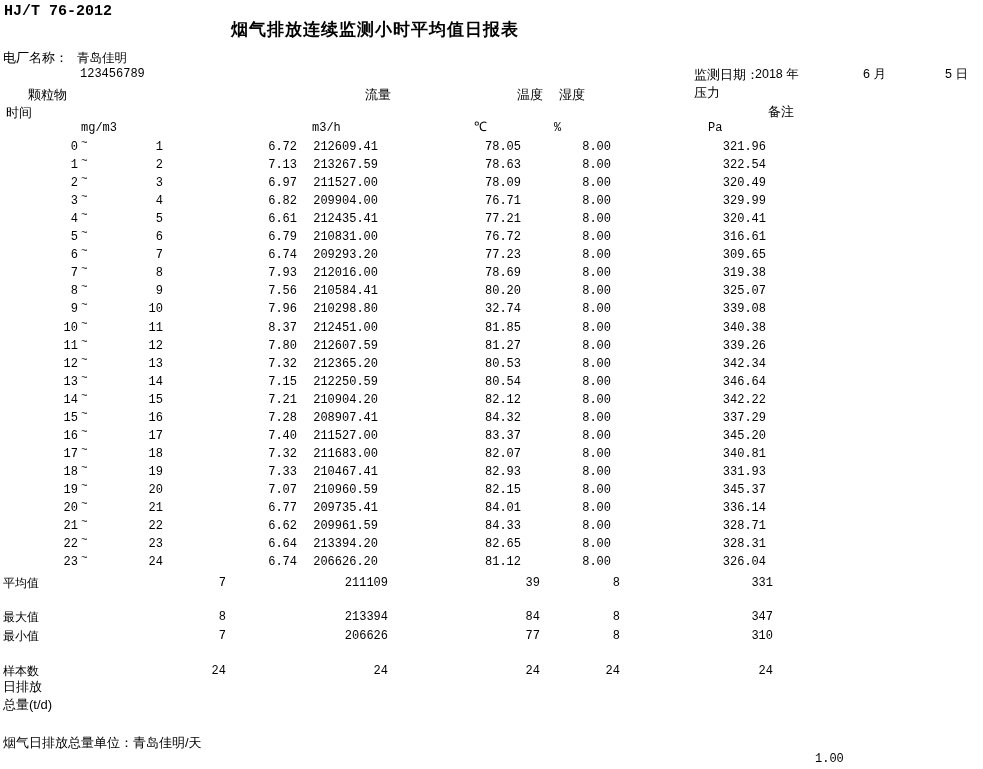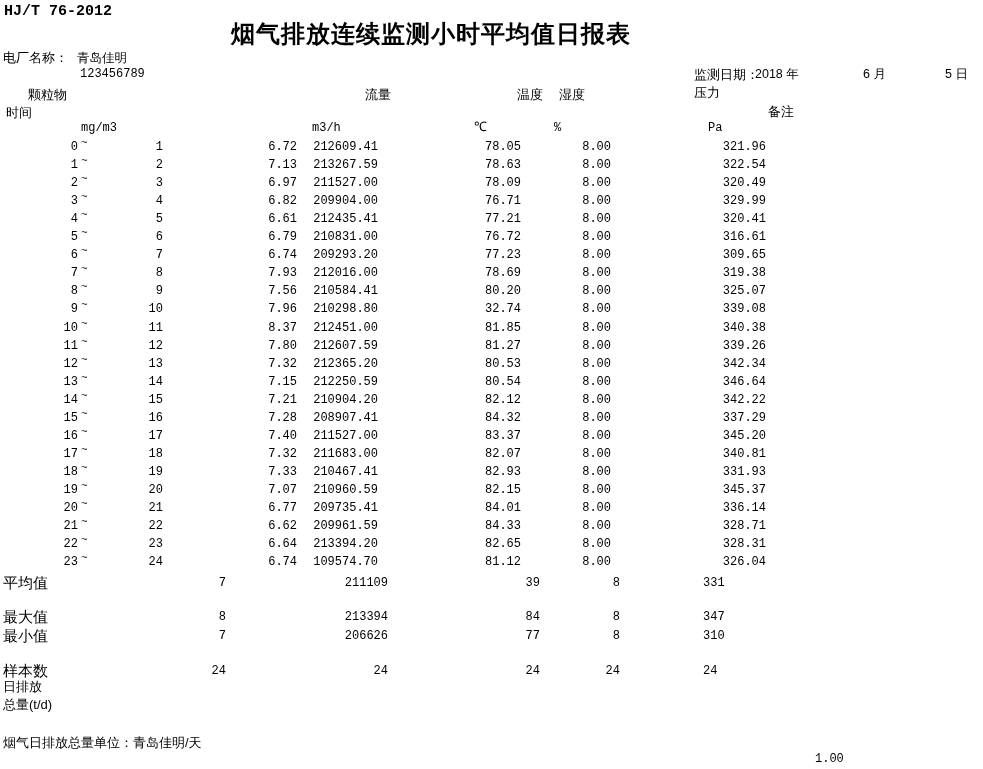--- a/index.html
+++ b/index.html
@@ -10,39 +10,39 @@
     background: #ffffff;
     color: #000000;
     font-family: "Liberation Sans", sans-serif;
     overflow: hidden;
   }
   .abs { position: absolute; white-space: pre; line-height: 1.1; }
   .cjk { font-family: "Liberation Sans", sans-serif; font-size: 13px; }
   .cjk-sm { font-family: "Liberation Sans", sans-serif; font-size: 12.5px; }
   .num { font-family: "Liberation Mono", "DejaVu Sans Mono", monospace; font-size: 12px; }
   .code { font-family: "Liberation Mono", "DejaVu Sans Mono", monospace; font-size: 15px; font-weight: bold; }
-  .title { font-family: "Liberation Sans", sans-serif; font-size: 24px; font-weight: bold; letter-spacing: 1px; }
+  .title { font-family: "Liberation Sans", sans-serif; font-size: 17px; font-weight: bold; letter-spacing: 1px; }
 
   .row { position: absolute; left: 0; width: 983px; height: 18px; }
   .cell { position: absolute; white-space: pre; font-family: "Liberation Mono", "DejaVu Sans Mono", monospace; font-size: 12px; line-height: 14px; }
   .c-from  { left: 40px;  width: 38px; text-align: right; }
   .c-tilde { left: 81px;  width: 16px; top: -4px; font-size: 11px; }
   .c-to    { left: 113px; width: 50px; text-align: right; }
   .c-pm    { left: 247px; width: 50px; text-align: right; }
   .c-flow  { left: 283px; width: 95px; text-align: right; }
   .c-temp  { left: 485px; width: 50px; text-align: left; }
   .c-hum   { left: 561px; width: 50px; text-align: right; }
   .c-press { left: 696px; width: 70px; text-align: right; }
 
-  .s-label { left: 3px; font-family: "Liberation Sans", sans-serif; font-size: 15px; }
+  .s-label { left: 3px; font-family: "Liberation Sans", sans-serif; font-size: 12px; }
   .s-pm    { left: 176px; width: 50px; text-align: right; }
   .s-flow  { left: 308px; width: 80px; text-align: right; }
   .s-temp  { left: 490px; width: 50px; text-align: right; }
   .s-hum   { left: 570px; width: 50px; text-align: right; }
-  .s-press { left: 703px; width: 70px; }
+  .s-press { left: 703px; width: 70px; text-align: right; }
 </style>
 </head>
 <body>
 
 <div id="page">
 
   <div class="abs code" style="left:4px; top:4px;">HJ/T 76-2012</div>
 
   <div class="abs title" style="left:231px; top:21px;">烟气排放连续监测小时平均值日报表</div>
 
@@ -299,21 +299,21 @@
         <span class="cell c-flow">213394.20</span>
         <span class="cell c-temp">82.65</span>
         <span class="cell c-hum">8.00</span>
         <span class="cell c-press">328.31</span>
       </div>
       <div class="row" style="top: 555px;">
         <span class="cell c-from">23</span>
         <span class="cell c-tilde">~</span>
         <span class="cell c-to">24</span>
         <span class="cell c-pm">6.74</span>
-        <span class="cell c-flow">109574.70</span>
+        <span class="cell c-flow">206626.20</span>
         <span class="cell c-temp">81.12</span>
         <span class="cell c-hum">8.00</span>
         <span class="cell c-press">326.04</span>
       </div>
     </div>
 
   <div id="summary-host">
       <div class="row" style="top: 576px;">
         <span class="cell s-label">平均值</span>
         <span class="cell s-pm">7</span>

